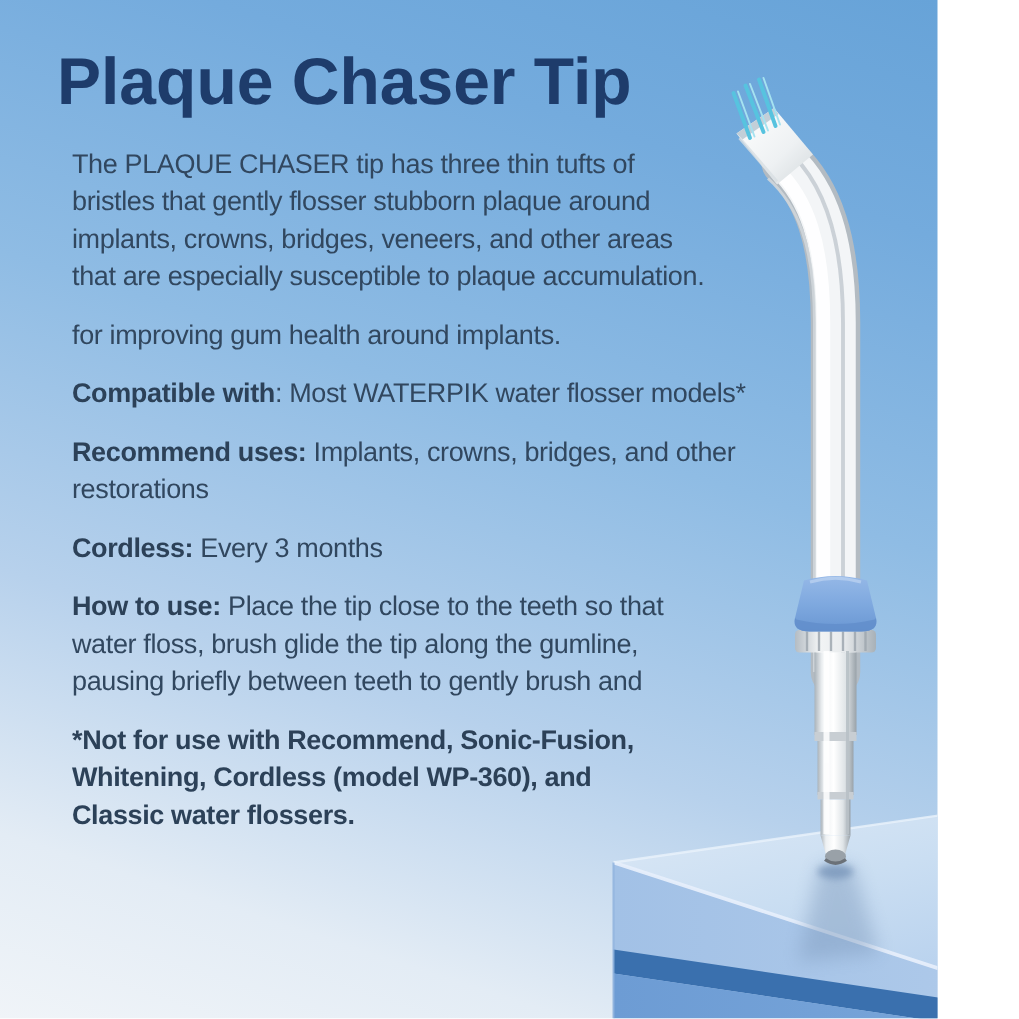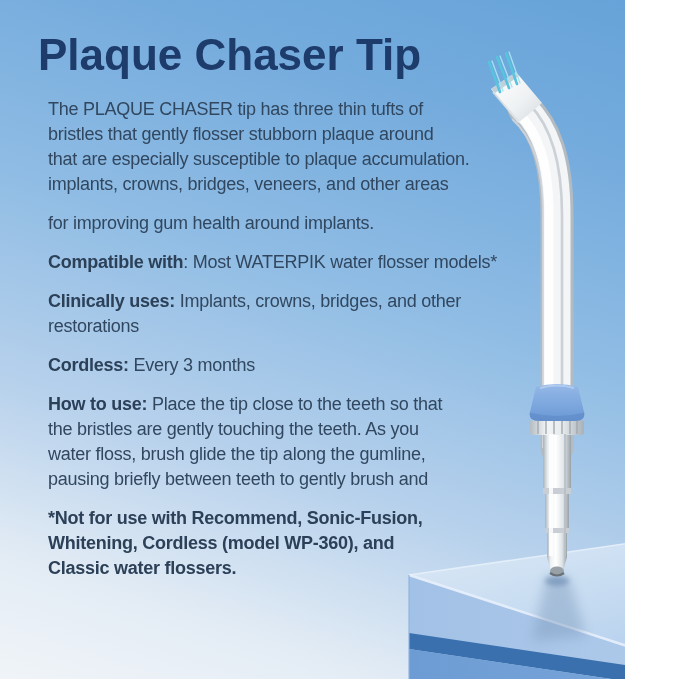--- a/index.html
+++ b/index.html
@@ -154,39 +154,38 @@
       </g>
     </g>
   </svg>
 
   <div class="title">Plaque Chaser Tip</div>
 
   <div class="text-column">
       <div class="para">
         <div class="line">The PLAQUE CHASER tip has three thin tufts of</div>
         <div class="line">bristles that gently flosser stubborn plaque around</div>
+        <div class="line">implants, crowns, bridges, veneers, and other areas</div>
         <div class="line">that are especially susceptible to plaque accumulation.</div>
-        <div class="line">implants, crowns, bridges, veneers, and other areas</div>
       </div>
       <div class="para">
         <div class="line">for improving gum health around implants.</div>
       </div>
       <div class="para">
         <div class="line"><b>Compatible with</b>: Most WATERPIK water flosser models*</div>
       </div>
       <div class="para">
-        <div class="line"><b>Clinically uses:</b> Implants, crowns, bridges, and other</div>
+        <div class="line"><b>Recommend uses:</b> Implants, crowns, bridges, and other</div>
         <div class="line">restorations</div>
       </div>
       <div class="para">
         <div class="line"><b>Cordless:</b> Every 3 months</div>
       </div>
       <div class="para">
         <div class="line"><b>How to use:</b> Place the tip close to the teeth so that</div>
-        <div class="line">the bristles are gently touching the teeth. As you</div>
         <div class="line">water floss, brush glide the tip along the gumline,</div>
         <div class="line">pausing briefly between teeth to gently brush and</div>
       </div>
       <div class="para bold-all">
         <div class="line">*Not for use with Recommend, Sonic-Fusion,</div>
         <div class="line">Whitening, Cordless (model WP-360), and</div>
         <div class="line">Classic water flossers.</div>
       </div>
     </div>
 

